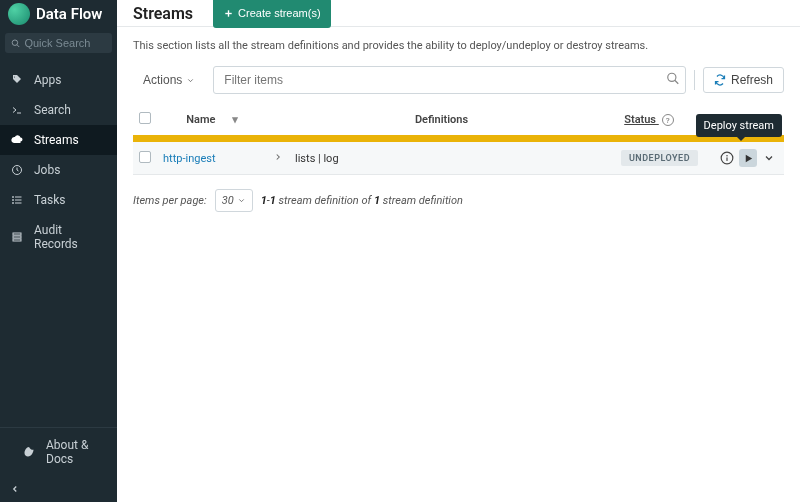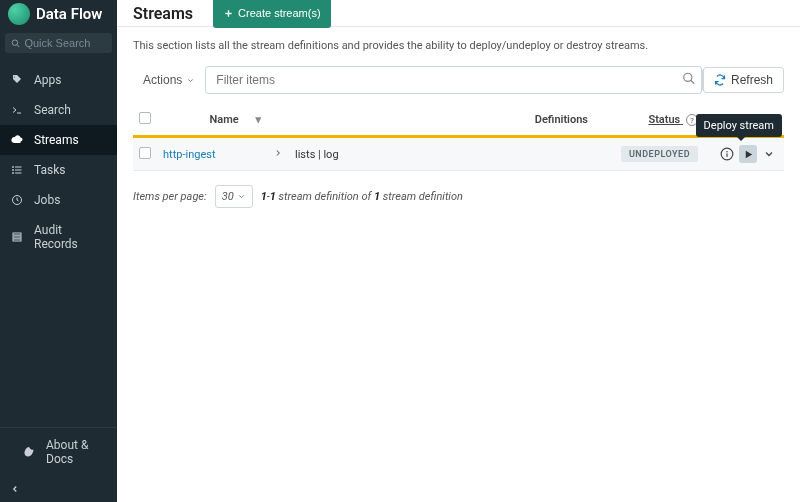--- a/index.html
+++ b/index.html
@@ -25,32 +25,32 @@
     
     .main { flex: 1; display: flex; flex-direction: column; height: 100%; overflow: hidden; }
     .header { display: flex; align-items: center; padding: 6px 16px; border-bottom: 1px solid #e5e8ea; height: 27px; }
     .page-title { font-size: 16px; font-weight: 600; color: #222; margin-right: 20px; }
     .btn-create { background: #218a71; color: #fff; border: none; border-radius: 3px; padding: 9px 10px; font-size: 11px; cursor: pointer; display: flex; align-items: center; }
     .btn-create svg { margin-right: 4px; }
     
     .content { padding: 12px 16px; flex: 1; overflow: auto; position: relative; }
     .desc { font-size: 11px; color: #555; margin-bottom: 14px; }
     
-    .toolbar { display: flex; align-items: center; margin-bottom: 10px; }
+    .toolbar { display: flex; align-items: center; gap: 8px; margin-bottom: 10px; }
     .actions-btn { background: #fff; border: none; color: #555; padding: 6px 10px; font-size: 12px; cursor: pointer; display: flex; align-items: center; border-radius: 3px; }
     .filter-wrap { flex: 1; position: relative; }
     .filter-input { width: 100%; border: 1px solid #d0d7dc; border-radius: 3px; padding: 6px 28px 6px 10px; font-size: 12px; outline: none; }
     .filter-search { position: absolute; right: 6px; top: 50%; transform: translateY(-50%); color: #888; }
     .divider-v { width: 1px; height: 20px; background: #d0d7dc; }
     .btn-refresh { background: #fff; border: 1px solid #d0d7dc; border-radius: 3px; padding: 5px 10px; font-size: 12px; cursor: pointer; display: flex; align-items: center; color: #444; }
     .btn-refresh svg { margin-right: 5px; }
     
     
     .table { width: 100%; border-collapse: collapse; }
-    .table th { text-align: right; font-size: 11px; font-weight: 600; color: #444; padding: 8px 6px; border-bottom: 3px solid #eab308; }
+    .table th { text-align: center; font-size: 11px; font-weight: 600; color: #444; padding: 8px 6px; border-bottom: 7px solid #eab308; }
     .th-check { width: 22px; }
     .th-name { width: 110px; }
     .th-def { }
     .th-status { width: 110px; text-align: right; text-decoration: underline; }
     .th-actions { width: 80px; }
     .sort-caret { margin-left: 14px; color: #888; }
     .help-icon { display: inline-flex; width: 12px; height: 12px; border: 1px solid #888; border-radius: 50%; font-size: 8px; align-items: center; justify-content: center; color: #888; margin-left: 3px; }
     
     .table td { padding: 7px 6px; font-size: 11px; background: #f6f8f9; border-bottom: 1px solid #e5e8ea; vertical-align: middle; }
     .row-check { }
@@ -113,38 +113,38 @@
       <span class="nav-icon">
           <svg width="12" height="12" viewBox="0 0 24 24" fill="#fff">
             <path d="M19 15a4 4 0 000-8 6 6 0 00-11.3-1A5 5 0 006 18h13z"></path>
           </svg>
         </span>
       <span>Streams</span>
     </div>
     <div class="nav-item">
       <span class="nav-icon">
           <svg width="12" height="12" viewBox="0 0 24 24" fill="none" stroke="#c8d0d5" stroke-width="2">
+            <circle cx="12" cy="12" r="9"></circle>
+            <polyline points="12 7 12 12 15 14"></polyline>
+          </svg>
+        </span>
+      <span>Jobs</span>
+    </div>
+    <div class="nav-item">
+      <span class="nav-icon">
+          <svg width="12" height="12" viewBox="0 0 24 24" fill="none" stroke="#c8d0d5" stroke-width="2">
             <line x1="8" y1="6" x2="21" y2="6"></line>
             <line x1="8" y1="12" x2="21" y2="12"></line>
             <line x1="8" y1="18" x2="21" y2="18"></line>
             <circle cx="4" cy="6" r="1" fill="#c8d0d5"></circle>
             <circle cx="4" cy="12" r="1" fill="#c8d0d5"></circle>
             <circle cx="4" cy="18" r="1" fill="#c8d0d5"></circle>
           </svg>
         </span>
       <span>Tasks</span>
-    </div>
-    <div class="nav-item">
-      <span class="nav-icon">
-          <svg width="12" height="12" viewBox="0 0 24 24" fill="none" stroke="#c8d0d5" stroke-width="2">
-            <circle cx="12" cy="12" r="9"></circle>
-            <polyline points="12 7 12 12 15 14"></polyline>
-          </svg>
-        </span>
-      <span>Jobs</span>
     </div>
     <div class="nav-item">
       <span class="nav-icon">
           <svg width="12" height="12" viewBox="0 0 24 24" fill="none" stroke="#c8d0d5" stroke-width="2">
             <rect x="4" y="4" width="16" height="4"></rect>
             <rect x="4" y="10" width="16" height="4"></rect>
             <rect x="4" y="16" width="16" height="4"></rect>
           </svg>
         </span>
       <span>Audit Records</span>

